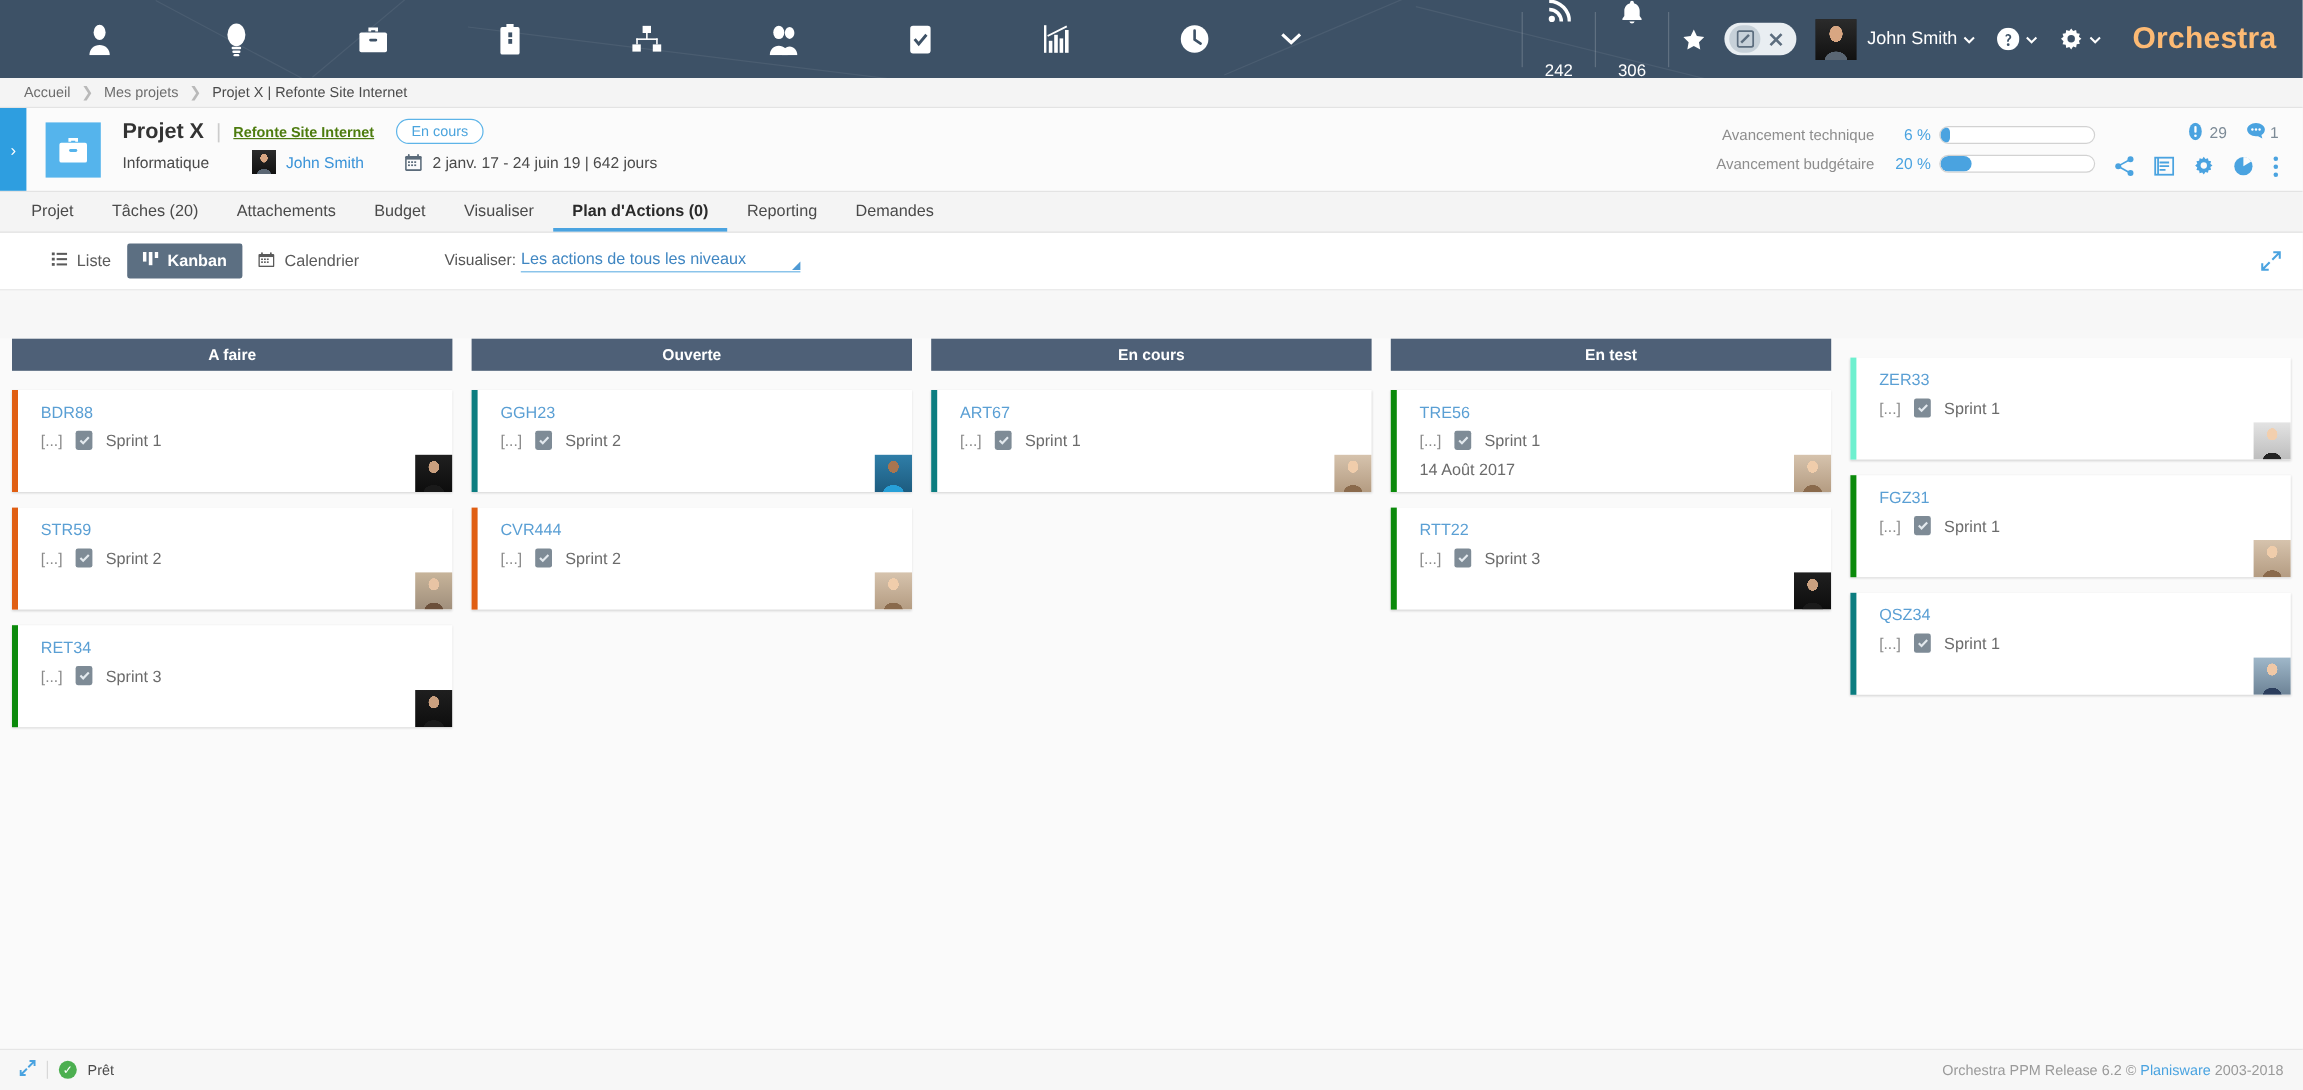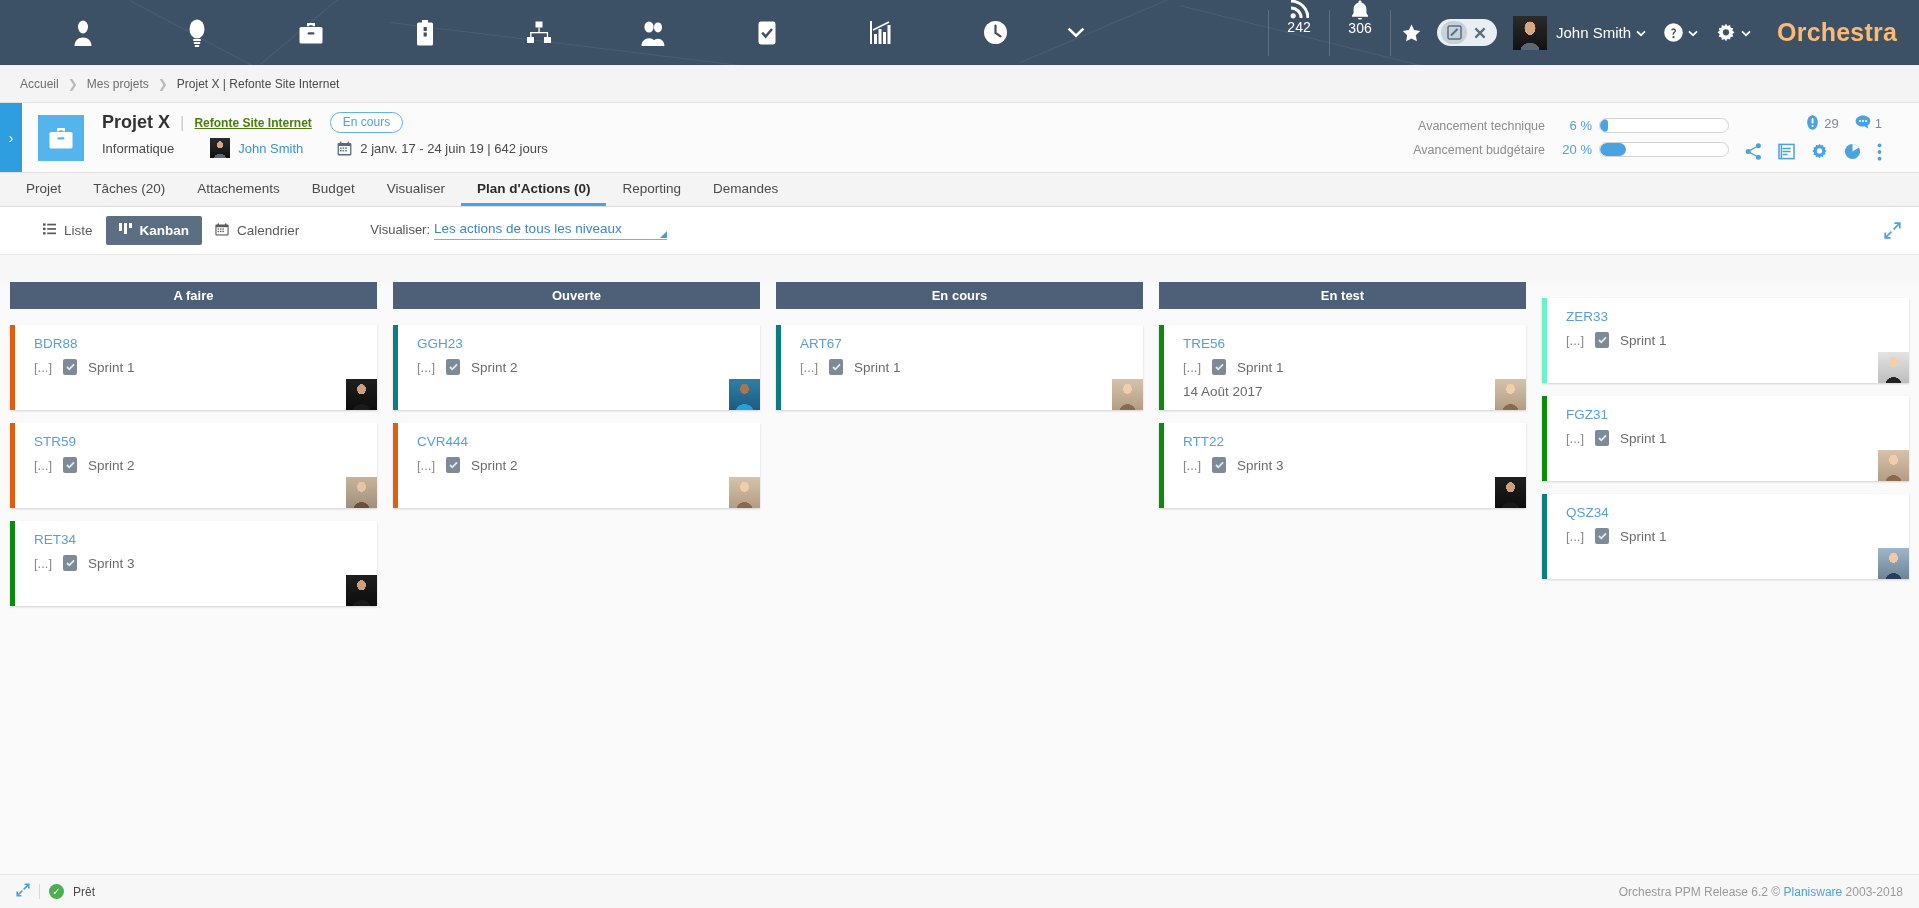--- a/index.html
+++ b/index.html
@@ -28,21 +28,21 @@
   .nav-ic {
     width:114px; height:65px; display:flex; align-items:center; justify-content:center;
     cursor:pointer; color:#fff;
   }
   .nav-ic svg { display:block; }
   .nav-caret { width:48px; height:65px; display:flex; align-items:center; justify-content:center; cursor:pointer; }
 
   .nav-right { position:absolute; right:0; top:0; height:65px; display:flex; align-items:center; z-index:3; }
   .nav-sep { width:1px; height:46px; background:rgba(255,255,255,.18); margin:0 0px; }
   .count-btn {
-    width:60px; height:65px; display:flex; flex-direction:column; align-items:center; justify-content:flex-start;
+    width:60px; height:65px; display:flex; flex-direction:column; align-items:center; justify-content:space-between;
     color:#fff; cursor:pointer; gap:1px;
   }
   .count-btn .cnum { font-size:14px; line-height:14px; }
   .star-btn { width:40px; height:65px; display:flex; align-items:center; justify-content:center; color:#fff; cursor:pointer; }
   .pill {
     height:27px; background:#e9eef2; border-radius:14px; display:flex; align-items:center;
     padding:0 4px; margin-left:6px; cursor:pointer;
   }
   .pill .pbtn { width:26px; height:23px; border-radius:12px; display:flex; align-items:center; justify-content:center; color:#5c6d7e;}
   .pill .pbtn.sel { background:#c7d1d9; }
@@ -55,21 +55,21 @@
       linear-gradient(#2b2b2b,#111);
   }
   .user-name { color:#fff; font-size:15px; margin-left:9px; }
   .caret-d { display:inline-block; margin-left:5px; }
   .help-btn, .gear-btn { display:flex; align-items:center; color:#fff; margin-left:18px; cursor:pointer; }
   .brand { display:flex; align-items:center; margin-left:26px; margin-right:22px; }
   .brand-txt { color:#fdba74; font-size:25px; letter-spacing:.2px;font-weight:bold; }
 
   
   #breadcrumb {
-    height:38px; background:#f4f4f4; border-bottom:1px solid #e3e3e3;
+    height:25px; background:#f4f4f4; border-bottom:1px solid #e3e3e3;
     display:flex; align-items:center; padding-left:20px; font-size:12px; color:#6d6d6d;
   }
   #breadcrumb a { color:#6d6d6d; text-decoration:none; cursor:pointer; }
   #breadcrumb .sep { color:#b9b9b9; margin:0 9px; }
   #breadcrumb .cur { color:#4a4a4a; }
 
   
   #projhead {
     height:70px; background:#fbfbfb; border-bottom:1px solid #e3e3e3;
     display:flex; align-items:stretch; position:relative;
@@ -97,21 +97,21 @@
     width:20px; height:20px; margin-left:36px; flex:none; overflow:hidden; background:#1d1d1d;
     background-image:
       radial-gradient(ellipse 5px 6px at 50% 34%, #d8a682 0 60%, transparent 62%),
       radial-gradient(ellipse 8px 6px at 50% 100%, #5a6673 0 70%, transparent 72%),
       linear-gradient(#2b2b2b,#111);
   }
   .proj-owner { color:#3a93d8; margin-left:8px; cursor:pointer; }
   .cal-ic { margin-left:34px; color:#5b6b7a; display:flex; align-items:center; }
   .proj-dates { margin-left:8px; color:#4a4a4a; }
 
-  .ph-right { margin-left:auto; display:flex; align-items:center; padding-right:31px; }
+  .ph-right { margin-left:auto; display:flex; align-items:center; padding-right:14px; }
   .prog-col { display:flex; flex-direction:column; gap:9px; padding-right:16px; }
   .prog-row { display:flex; align-items:center; justify-content:flex-end; }
   .prog-label { font-size:12.5px; color:#8d8d8d; }
   .prog-pct { font-size:13px; color:#4aa3e0; margin-left:11px; width:36px; text-align:right; }
   .prog-track {
     width:130px; height:15px; border:1px solid #d2d2d2; border-radius:8px; background:#fff;
     margin-left:7px; overflow:hidden; position:relative;
   }
   .prog-fill { height:100%; background:#4aa3e0; border-radius:8px; }
   .ph-stats { display:flex; flex-direction:column; gap:10px; padding-right:6px; }

